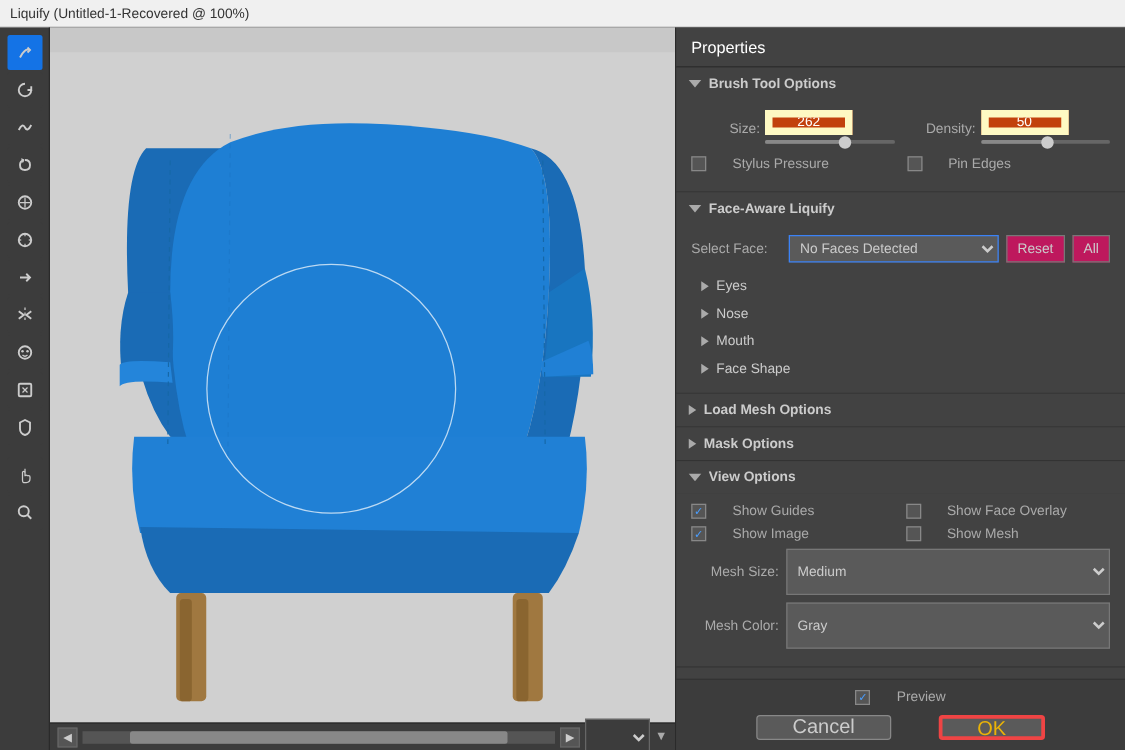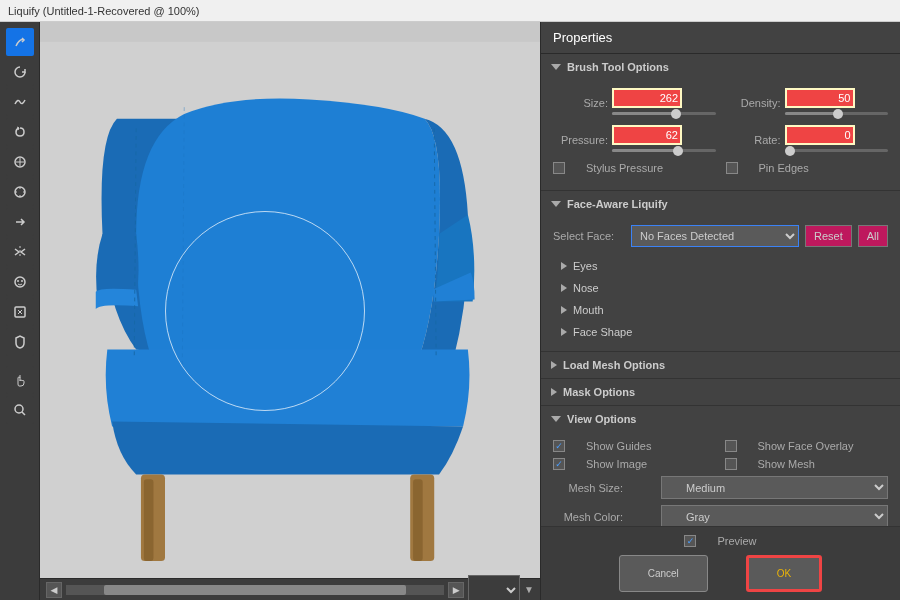--- a/index.html
+++ b/index.html
@@ -219,27 +219,27 @@
     }
 
     .field-input-group {
       display: flex;
       flex-direction: column;
       flex: 1;
       gap: 2px;
     }
 
     .num-input {
-      background: #ef4444;
-      border: 2px solid #fef9c3;
+      background: #c2410c;
+      border: 6px solid #fef9c3;
       color: #fff;
       font-size: 11px;
       height: 20px;
       width: 70px;
-      text-align: right;
+      text-align: center;
       padding: 0 2px;
     }
 
     .slider-track {
       height: 3px;
       background: #666;
       border-radius: 2px;
       position: relative;
       margin: 2px 0;
     }
@@ -373,24 +373,23 @@
       min-width: 70px;
       text-align: right;
     }
 
     .dropdown-select {
       flex: 1;
       background: #5a5a5a;
       border: 1px solid #777;
       color: #ccc;
       font-size: 11px;
-      height: 23px;
-      padding: 0 20px;
-      cursor: pointer;
-      margin-left: 32px;
+      height: 37px;
+      padding: 0 4px;
+      cursor: pointer;
     }
 
     
     #panel-footer {
       padding: 8px 12px;
       border-top: 1px solid #333;
       background: #3c3c3c;
     }
 
     #preview-row {
@@ -400,23 +399,23 @@
       margin-bottom: 8px;
     }
 
     #buttons-row {
       display: flex;
       justify-content: center;
       gap: 10px;
     }
 
     .footer-btn {
-      height: 37px;
+      height: 20px;
       padding: 0 28px;
-      font-size: 10px;
+      font-size: 16px;
       cursor: pointer;
       border-radius: 3px;
     }
 
     .cancel-btn {
       background: #5a5a5a;
       border: 1px solid #888;
       color: #ccc;
     }
 
@@ -612,42 +611,20 @@
               <div class="field-input-group">
                 <input type="text" class="num-input" value="50" style="">
                 <div class="slider-track">
                   <div class="slider-fill" style="width:50%"></div>
                   <div class="slider-thumb" style="left:47%"></div>
                 </div>
               </div>
             </div>
           </div>
 
-          <div class="two-col">
-            <div class="col-half">
-              <span class="field-label">Pressure:</span>
-              <div class="field-input-group">
-                <input type="text" class="num-input" value="62" style="">
-                <div class="slider-track">
-                  <div class="slider-fill" style="width:62%"></div>
-                  <div class="slider-thumb" style="left:59%"></div>
-                </div>
-              </div>
-            </div>
-            <div class="col-half">
-              <span class="field-label">Rate:</span>
-              <div class="field-input-group">
-                <input type="text" class="num-input" value="0" style="">
-                <div class="slider-track">
-                  <div class="slider-fill" style="width:0%"></div>
-                  <div class="slider-thumb" style="left:0%"></div>
-                </div>
-              </div>
-            </div>
-          </div>
 
           <div class="two-col">
             <div class="col-half">
               <label class="checkbox-label">
                 <div class="checkbox"></div>
                 <span>Stylus Pressure</span>
               </label>
             </div>
             <div class="col-half">
               <label class="checkbox-label">

